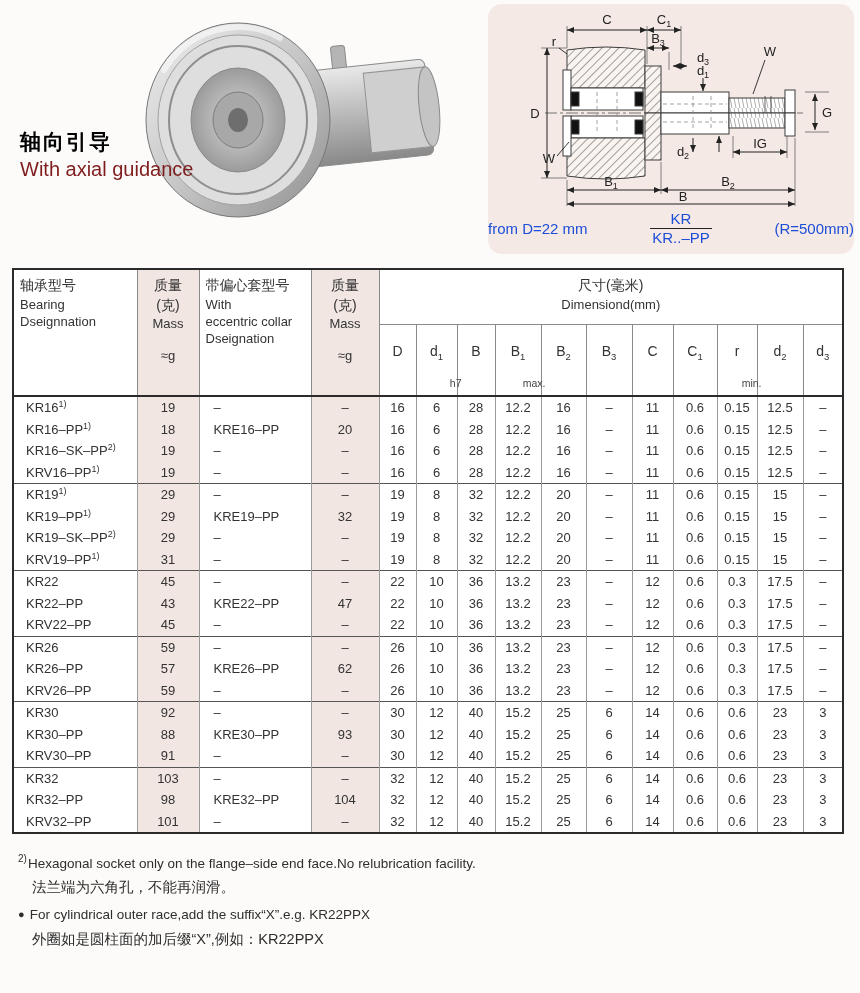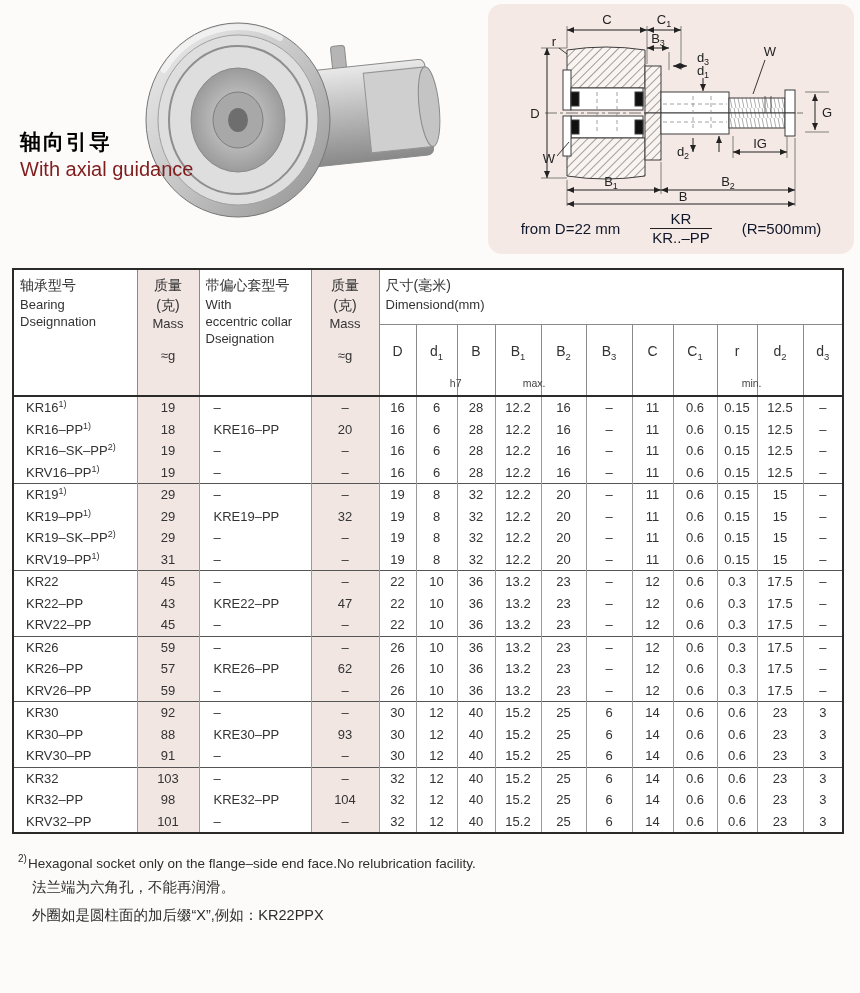--- a/index.html
+++ b/index.html
@@ -9,35 +9,35 @@
   .top{position:relative;height:264px;}
   .photo{position:absolute;left:130px;top:0;}
   .axial{position:absolute;left:20px;top:128px;}
   .axial-zh{font-size:21px;font-weight:bold;color:#000000;letter-spacing:2px;}
   .axial-en{font-size:20px;color:#7f1d1d;margin-top:2px;}
   .panel{position:absolute;left:488px;top:4px;width:366px;height:250px;
          background:#f4e9e5;border-radius:14px;}
   .dg{display:block;margin:4px auto 0;}
   .dg text{font-family:"Liberation Sans",sans-serif;font-size:13px;fill:#222;text-anchor:middle;}
   .dg .sub{font-size:9px;}
-  .panel-note{display:flex;align-items:center;justify-content:center;gap:30px;
-              font-size:15px;color:#0f172a;margin-top:0;}
+  .panel-note{display:flex;align-items:center;justify-content:space-between;gap:30px;
+              font-size:15px;color:#1d4ed8;margin-top:0;}
   .frac{display:inline-flex;flex-direction:column;align-items:center;line-height:1.2;}
   .frac-top{align-self:stretch;text-align:center;border-bottom:1.5px solid #222;padding:0 6px;}
   .frac-bottom{padding:0 2px;}
   
   table{border-collapse:collapse;table-layout:fixed;width:728px;margin:4px 12px 0;
         border:2px solid #2a2a2a;background:#fff;}
   thead th{border:1px solid #8a8a8a;font-weight:normal;vertical-align:top;color:#333;
            padding:6px 6px 4px;text-align:left;}
   .hzh{font-size:14px;line-height:1.4;}
   .hen{font-size:13px;line-height:1.32;}
   .h-mass{text-align:center;}
   .happrox{margin-top:16px;font-size:13px;}
-  .h-dims{height:44px;}
+  .h-dims{height:44px;text-align:center;}
   .dim-col{position:relative;height:70px;text-align:center;padding:0;}
   .dim-label{margin-top:18px;font-size:14px;text-align:center;}
   .dim-label sub{font-size:9.5px;}
   .dim-spec{position:absolute;bottom:6px;left:5px;width:100%;font-size:10.5px;color:#444;
             text-align:right;}
   .shade{background:#f1e6e2;}
   tbody td{border-left:1px solid #9a9a9a;border-right:1px solid #9a9a9a;font-size:13px;
            color:#333;height:19.5px;padding:1px 3px;text-align:center;}
   tbody td.c-des{text-align:left;padding-left:12px;}
   tbody td.c-ecc{text-align:left;padding-left:14px;}
@@ -649,17 +649,18 @@
         </tr>
       </tbody>
   </table>
 
   <div class="notes">
     <div class="note">
       <div class="note-en"><sup>2)</sup><span>Hexagonal socket only on the flange–side end face.No relubrication facility.</span></div>
       <div class="note-zh">法兰端为六角孔，不能再润滑。</div>
     </div>
     <div class="note">
+      <div class="note-en"><span class="bullet">●</span><span>For cylindrical outer race,add the suffix“X”.e.g. KR22PPX</span></div>
       <div class="note-zh">外圈如是圆柱面的加后缀“X”,例如：KR22PPX</div>
     </div>
   </div>
 
 </div>
 
 </body></html>

